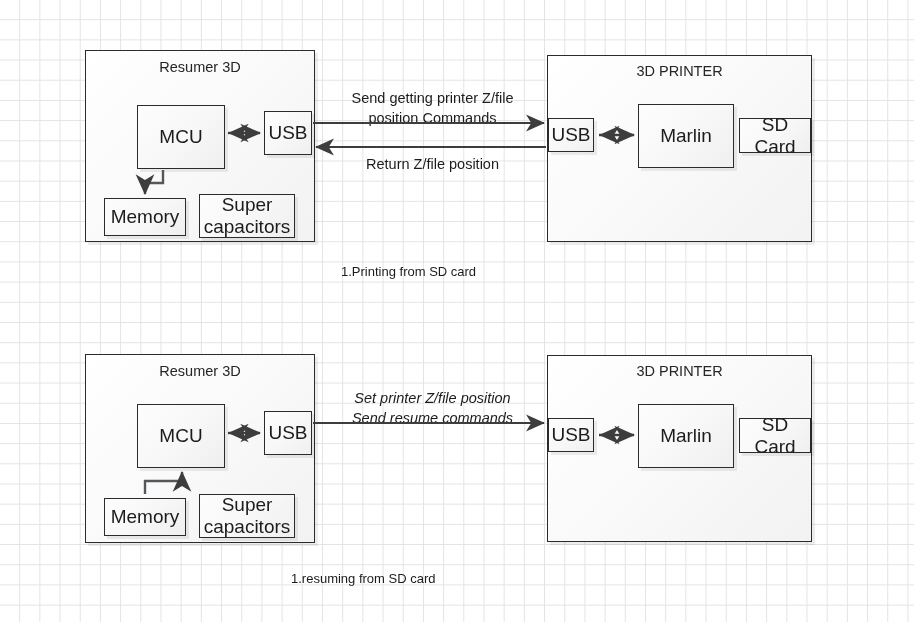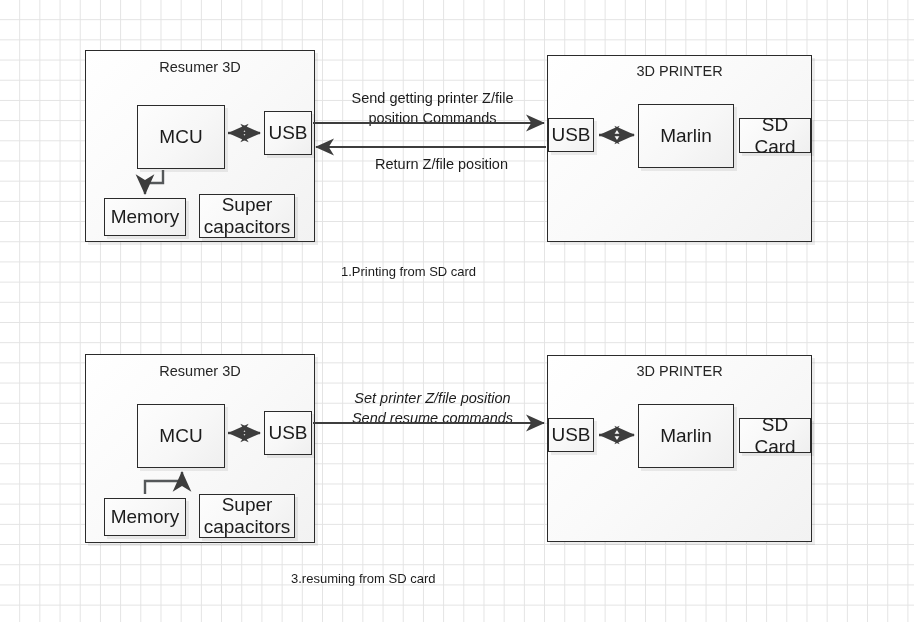--- a/index.html
+++ b/index.html
@@ -130,21 +130,21 @@
     <span class="inner-label">Marlin</span>
   </div>
 
   <div class="box" style="left:739px; top:118px; width:72px; height:35px;">
     <span class="inner-label">SD Card</span>
   </div>
 
   <div class="free-text" style="left:330px; top:89px; width:205px;">Send getting printer Z/file
 position Commands</div>
 
-  <div class="free-text" style="left:339px; top:155px; width:205px;">Return Z/file position</div>
+  <div class="free-text" style="left:330px; top:155px; width:205px;">Return Z/file position</div>
 
   <div class="caption" style="left:341px; top:264px;">1.Printing from SD card</div>
 
   <div class="box outer" style="left:85px; top:354px; width:230px; height:189px;">
     <div class="outer-title" style="top:8px;">Resumer 3D</div>
   </div>
 
   <div class="box" style="left:137px; top:404px; width:88px; height:64px;">
     <span class="inner-label">MCU</span>
   </div>
@@ -174,21 +174,21 @@
     <span class="inner-label">Marlin</span>
   </div>
 
   <div class="box" style="left:739px; top:418px; width:72px; height:35px;">
     <span class="inner-label">SD Card</span>
   </div>
 
   <div class="free-text" style="left:330px; top:389px; width:205px;font-style:italic;">Set printer Z/file position
 Send resume commands</div>
 
-  <div class="caption" style="left:291px; top:571px;">3.resuming from SD card</div>
+  <div class="caption" style="left:291px; top:571px;">1.resuming from SD card</div>
 
   <svg class="arrows" viewBox="0 0 914 622" xmlns="http://www.w3.org/2000/svg">
     <defs>
       <marker id="ah" markerWidth="9" markerHeight="9" refX="8.2" refY="4.5" orient="auto" markerUnits="strokeWidth">
         <path d="M0,0.6 L8.6,4.5 L0,8.4 L2.4,4.5 Z" fill="#3d3d3d"></path>
       </marker>
       <marker id="ah-start" markerWidth="9" markerHeight="9" refX="0.4" refY="4.5" orient="auto" markerUnits="strokeWidth">
         <path d="M9,0.6 L0.4,4.5 L9,8.4 L6.6,4.5 Z" fill="#3d3d3d"></path>
       </marker>
     </defs>

